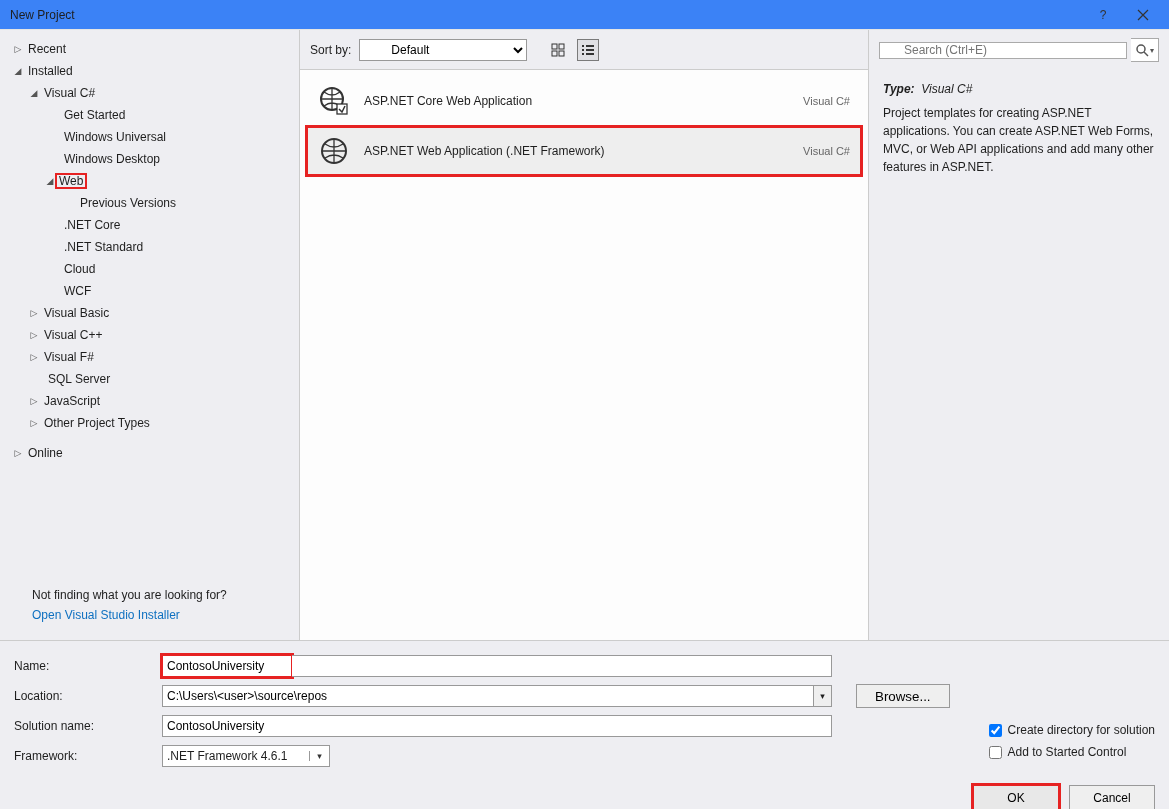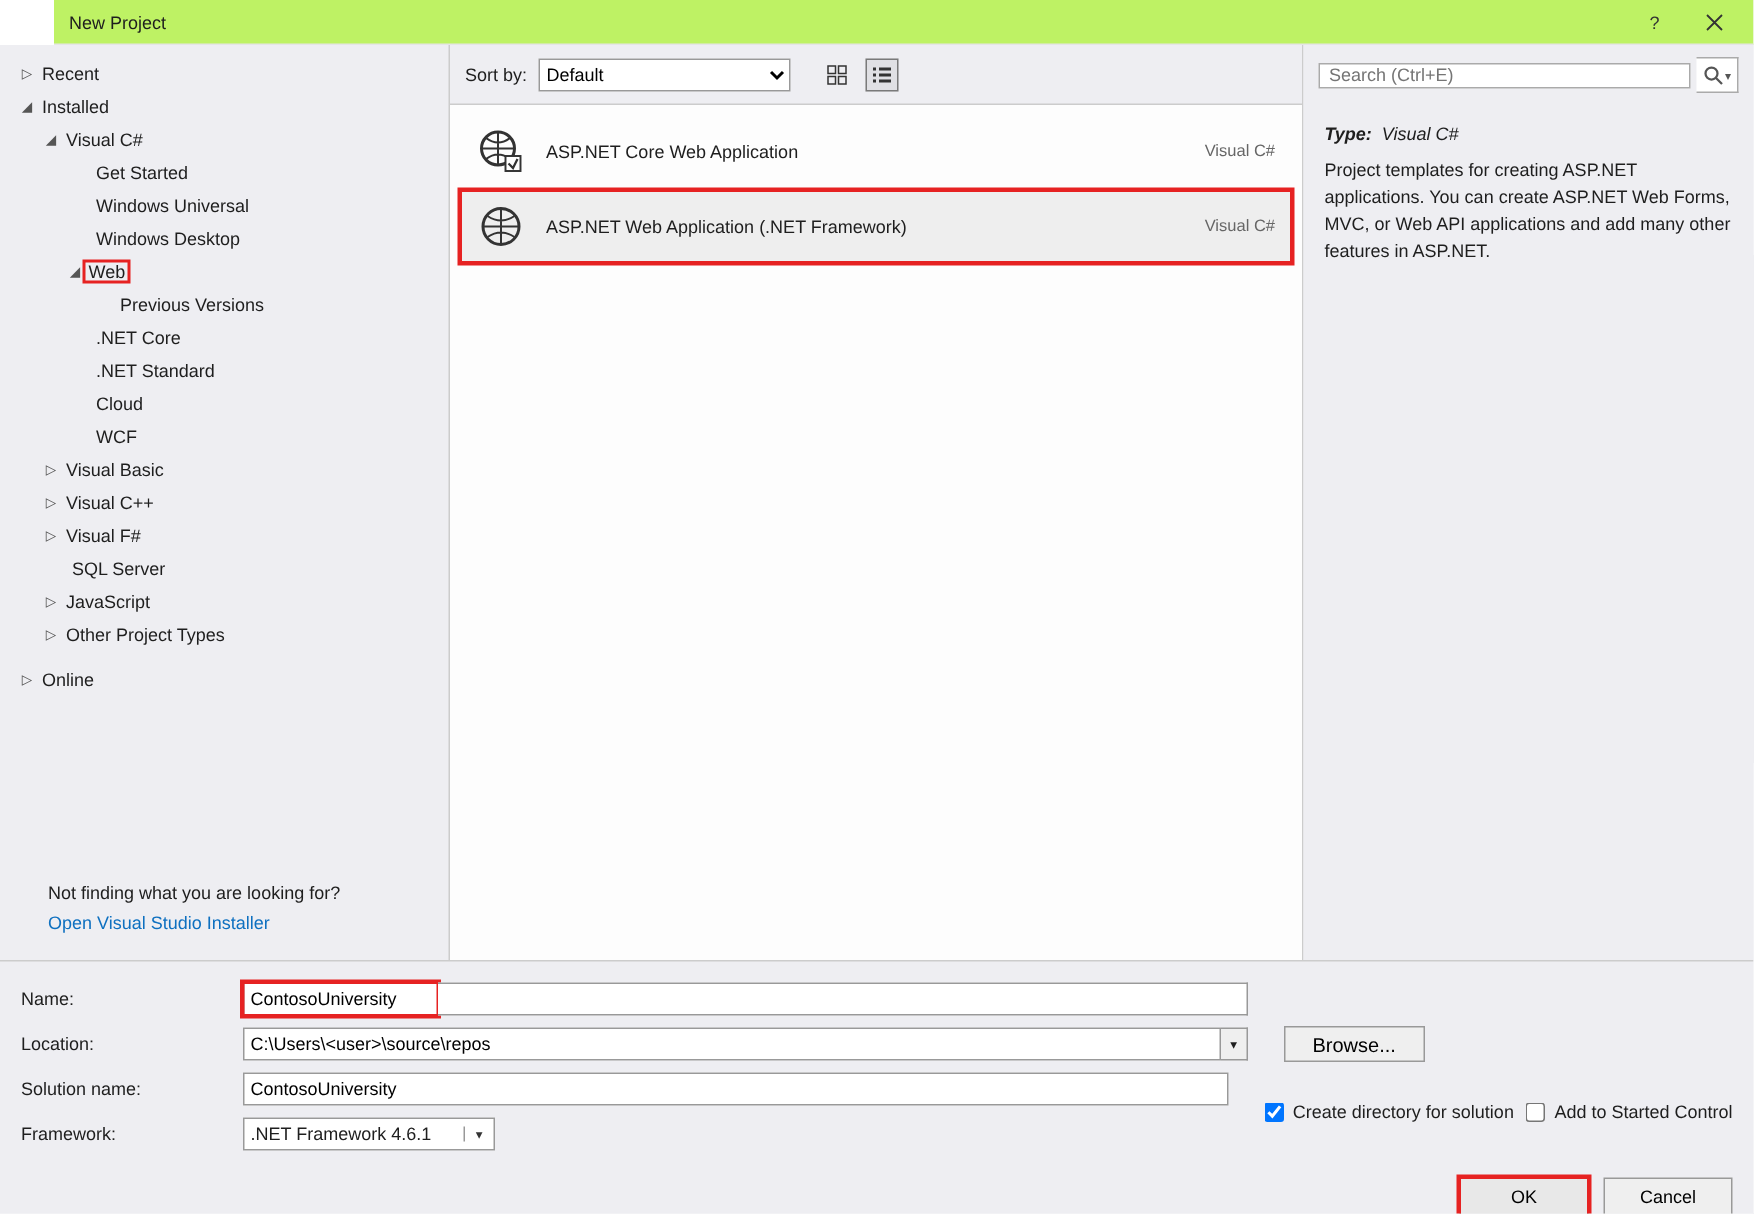--- a/index.html
+++ b/index.html
@@ -11,23 +11,22 @@
     width: 1169px;
     height: 809px;
     overflow: hidden;
   }
   
   .titlebar {
     height: 30px;
     display: flex;
     align-items: center;
     padding: 0 6px 0 10px;
-    background: #bef264;
+    background: #3b82f6;
     border-bottom: 1px solid #e5e5e5;
-    margin-left: 36px;
   }
   .titlebar .spacer { flex: 1; }
   .titlebar .win-btn {
     width: 40px; height: 28px;
     display:flex; align-items:center; justify-content:center;
     color:#333;
   }
   .titlebar .win-btn svg { width:12px; height:12px; }
   
   .main {
@@ -91,20 +90,21 @@
     gap:8px;
     border-bottom:1px solid #ccc;
   }
   .toolbar select {
     font-family:inherit;
     font-size:12px;
     height:22px;
     width:168px;
     border:1px solid #999;
     background:#fff;
+    padding-left:27px;
   }
   .view-btn {
     width:22px; height:22px;
     border:1px solid transparent;
     display:inline-flex; align-items:center; justify-content:center;
     color:#333;
   }
   .view-btn.active { border-color:#7a7a7a; background:#e0e0e4; }
   .template-list { padding:6px; }
   .template-item {
@@ -135,21 +135,21 @@
     height:40px;
     display:flex;
     align-items:center;
     padding:0 10px;
     gap:4px;
   }
   .searchbar input {
     flex:1;
     height:17px;
     border:1px solid #aaa;
-    padding:0 6px;
+    padding:0 24px;
     font-family:inherit;
     font-size:12px;
     background:#fff;
   }
   .searchbar .sbtn {
     width:28px; height:24px;
     display:flex; align-items:center; justify-content:center;
     border:1px solid #aaa; border-left:none; background:#fff;
   }
   .desc {
@@ -185,21 +185,21 @@
   .form-row .btn {
     height:24px;
     padding:0 18px;
     border:1px solid #999;
     background:#efefef;
     margin-left:24px;
   }
   .checks {
     margin-left:24px;
     display:flex;
-    flex-direction:row;
+    flex-direction:column;
     gap:8px;
     justify-content:center;
   }
   .checks label { display:flex; align-items:center; gap:6px; }
   .fw-select {
     width:168px;
     display:flex;
     border:1px solid #999;
     background:#fff;
     height:22px;

